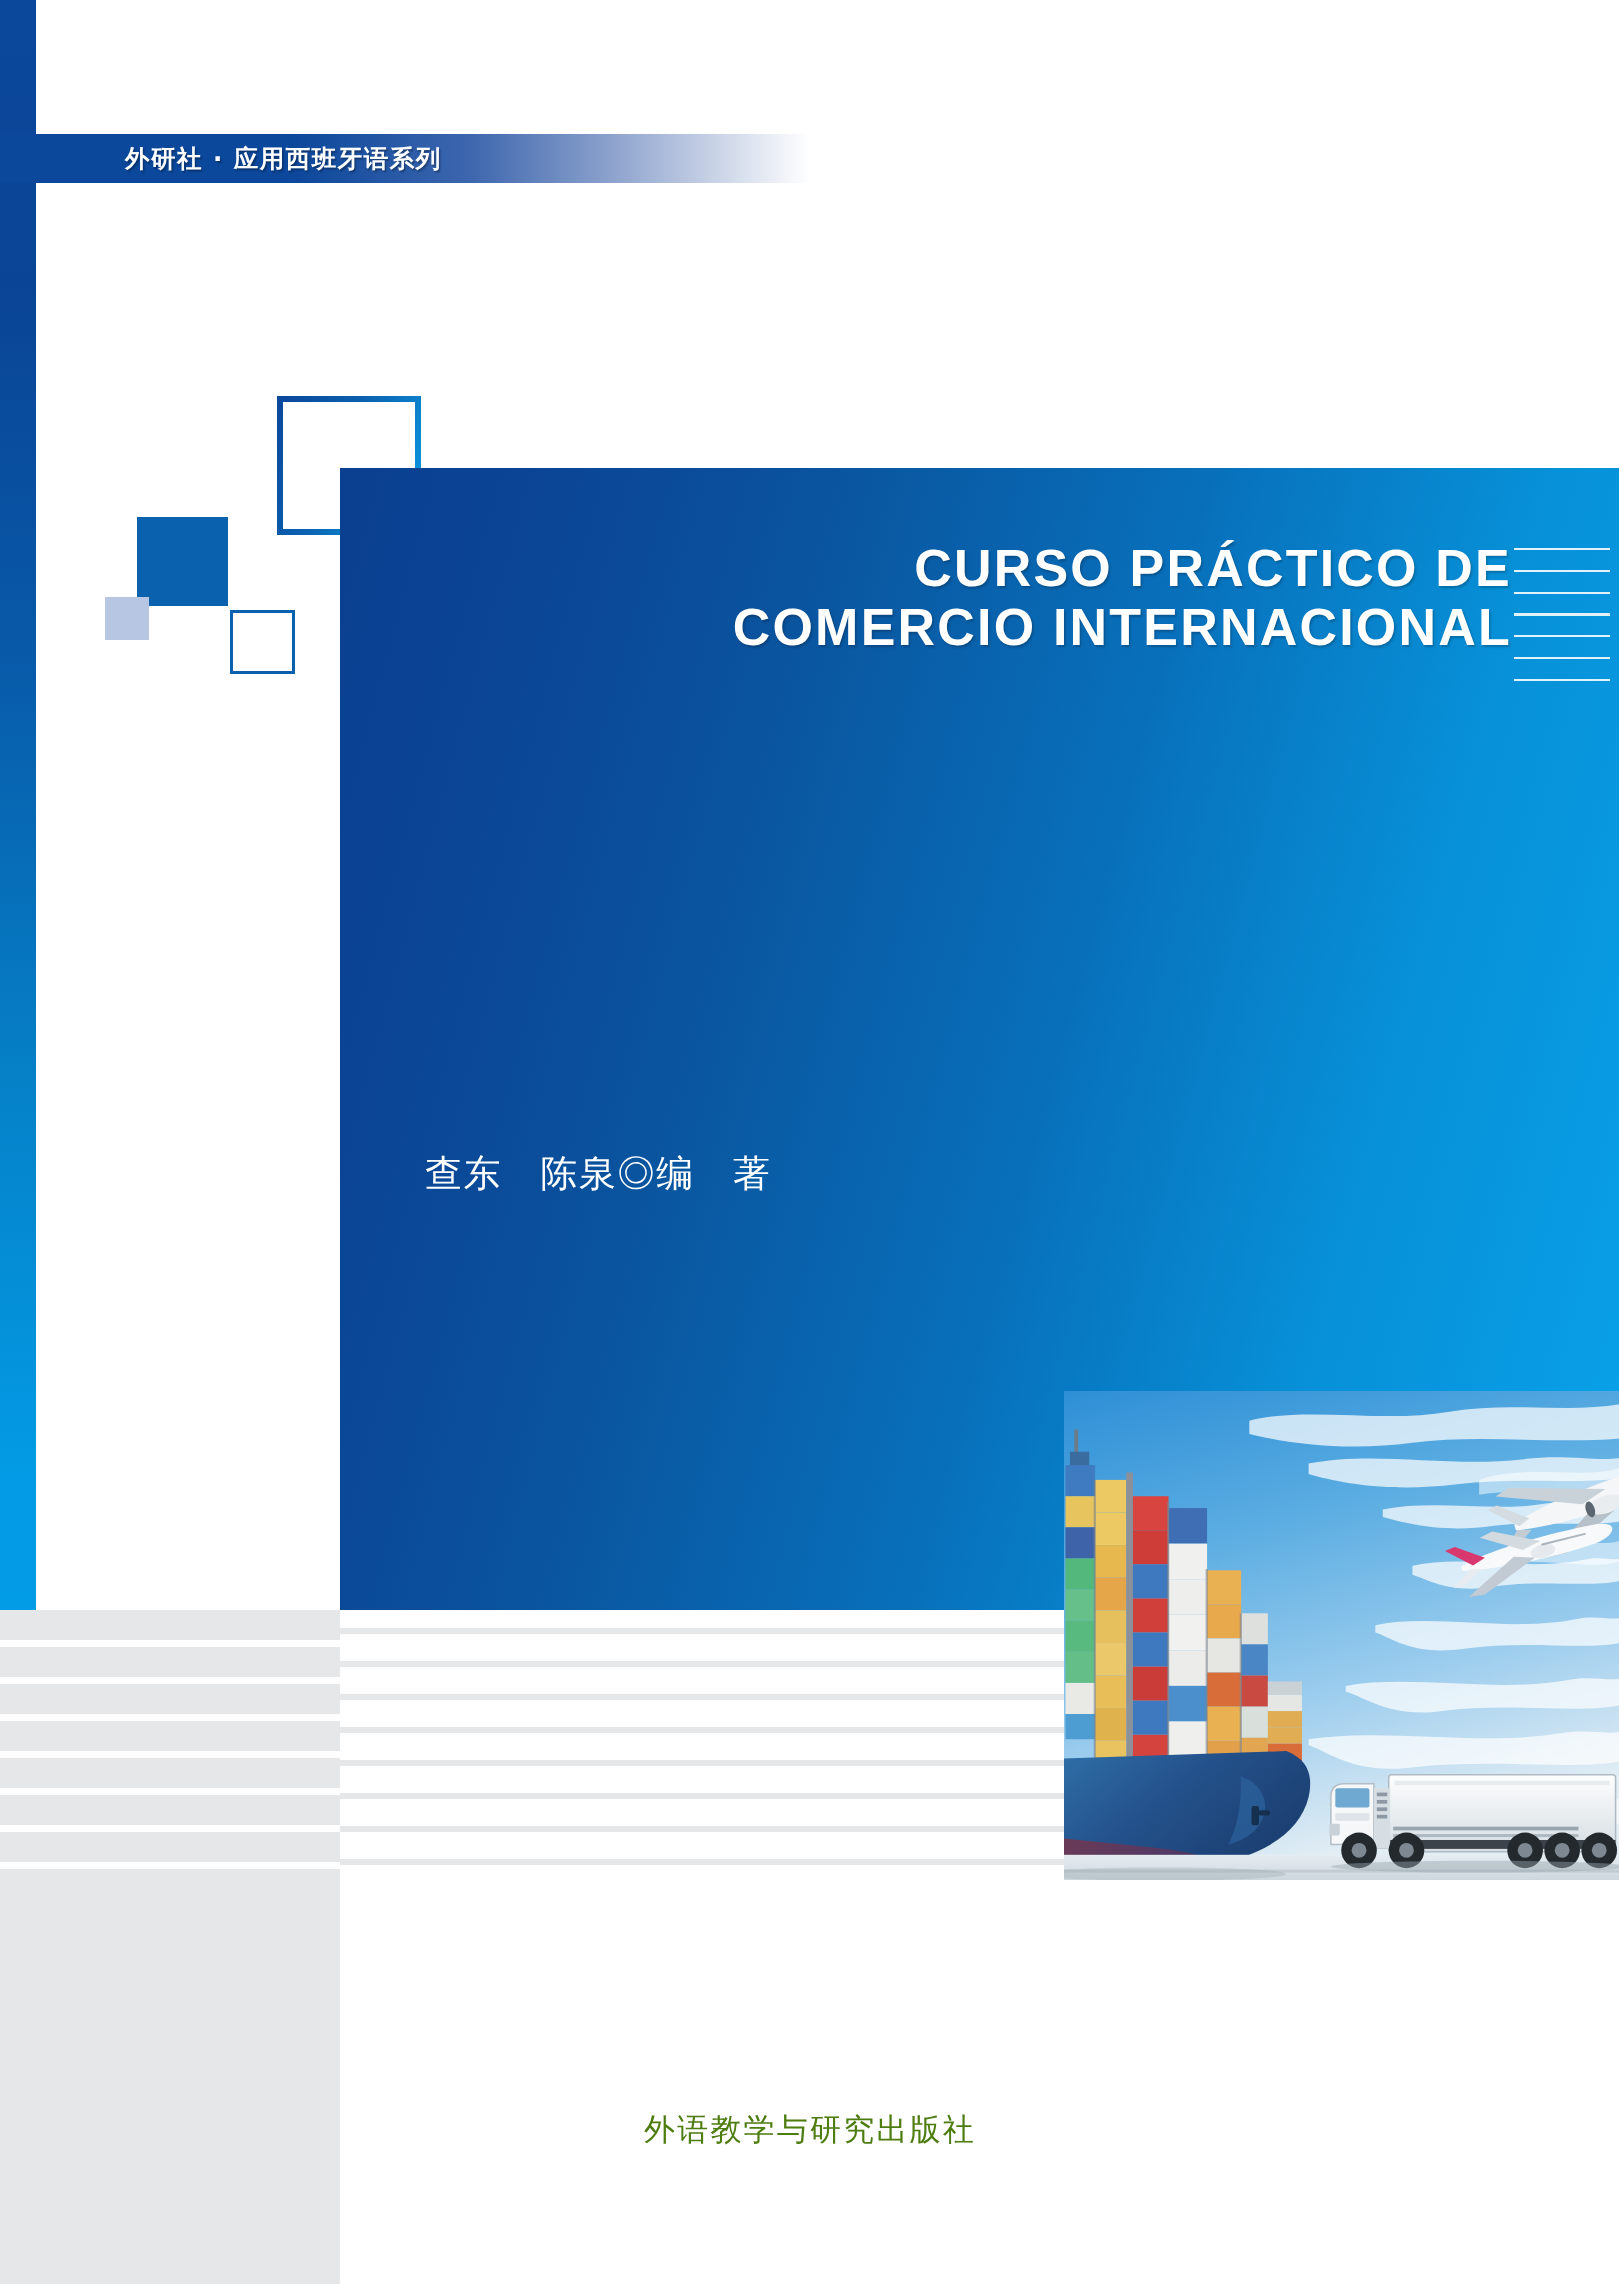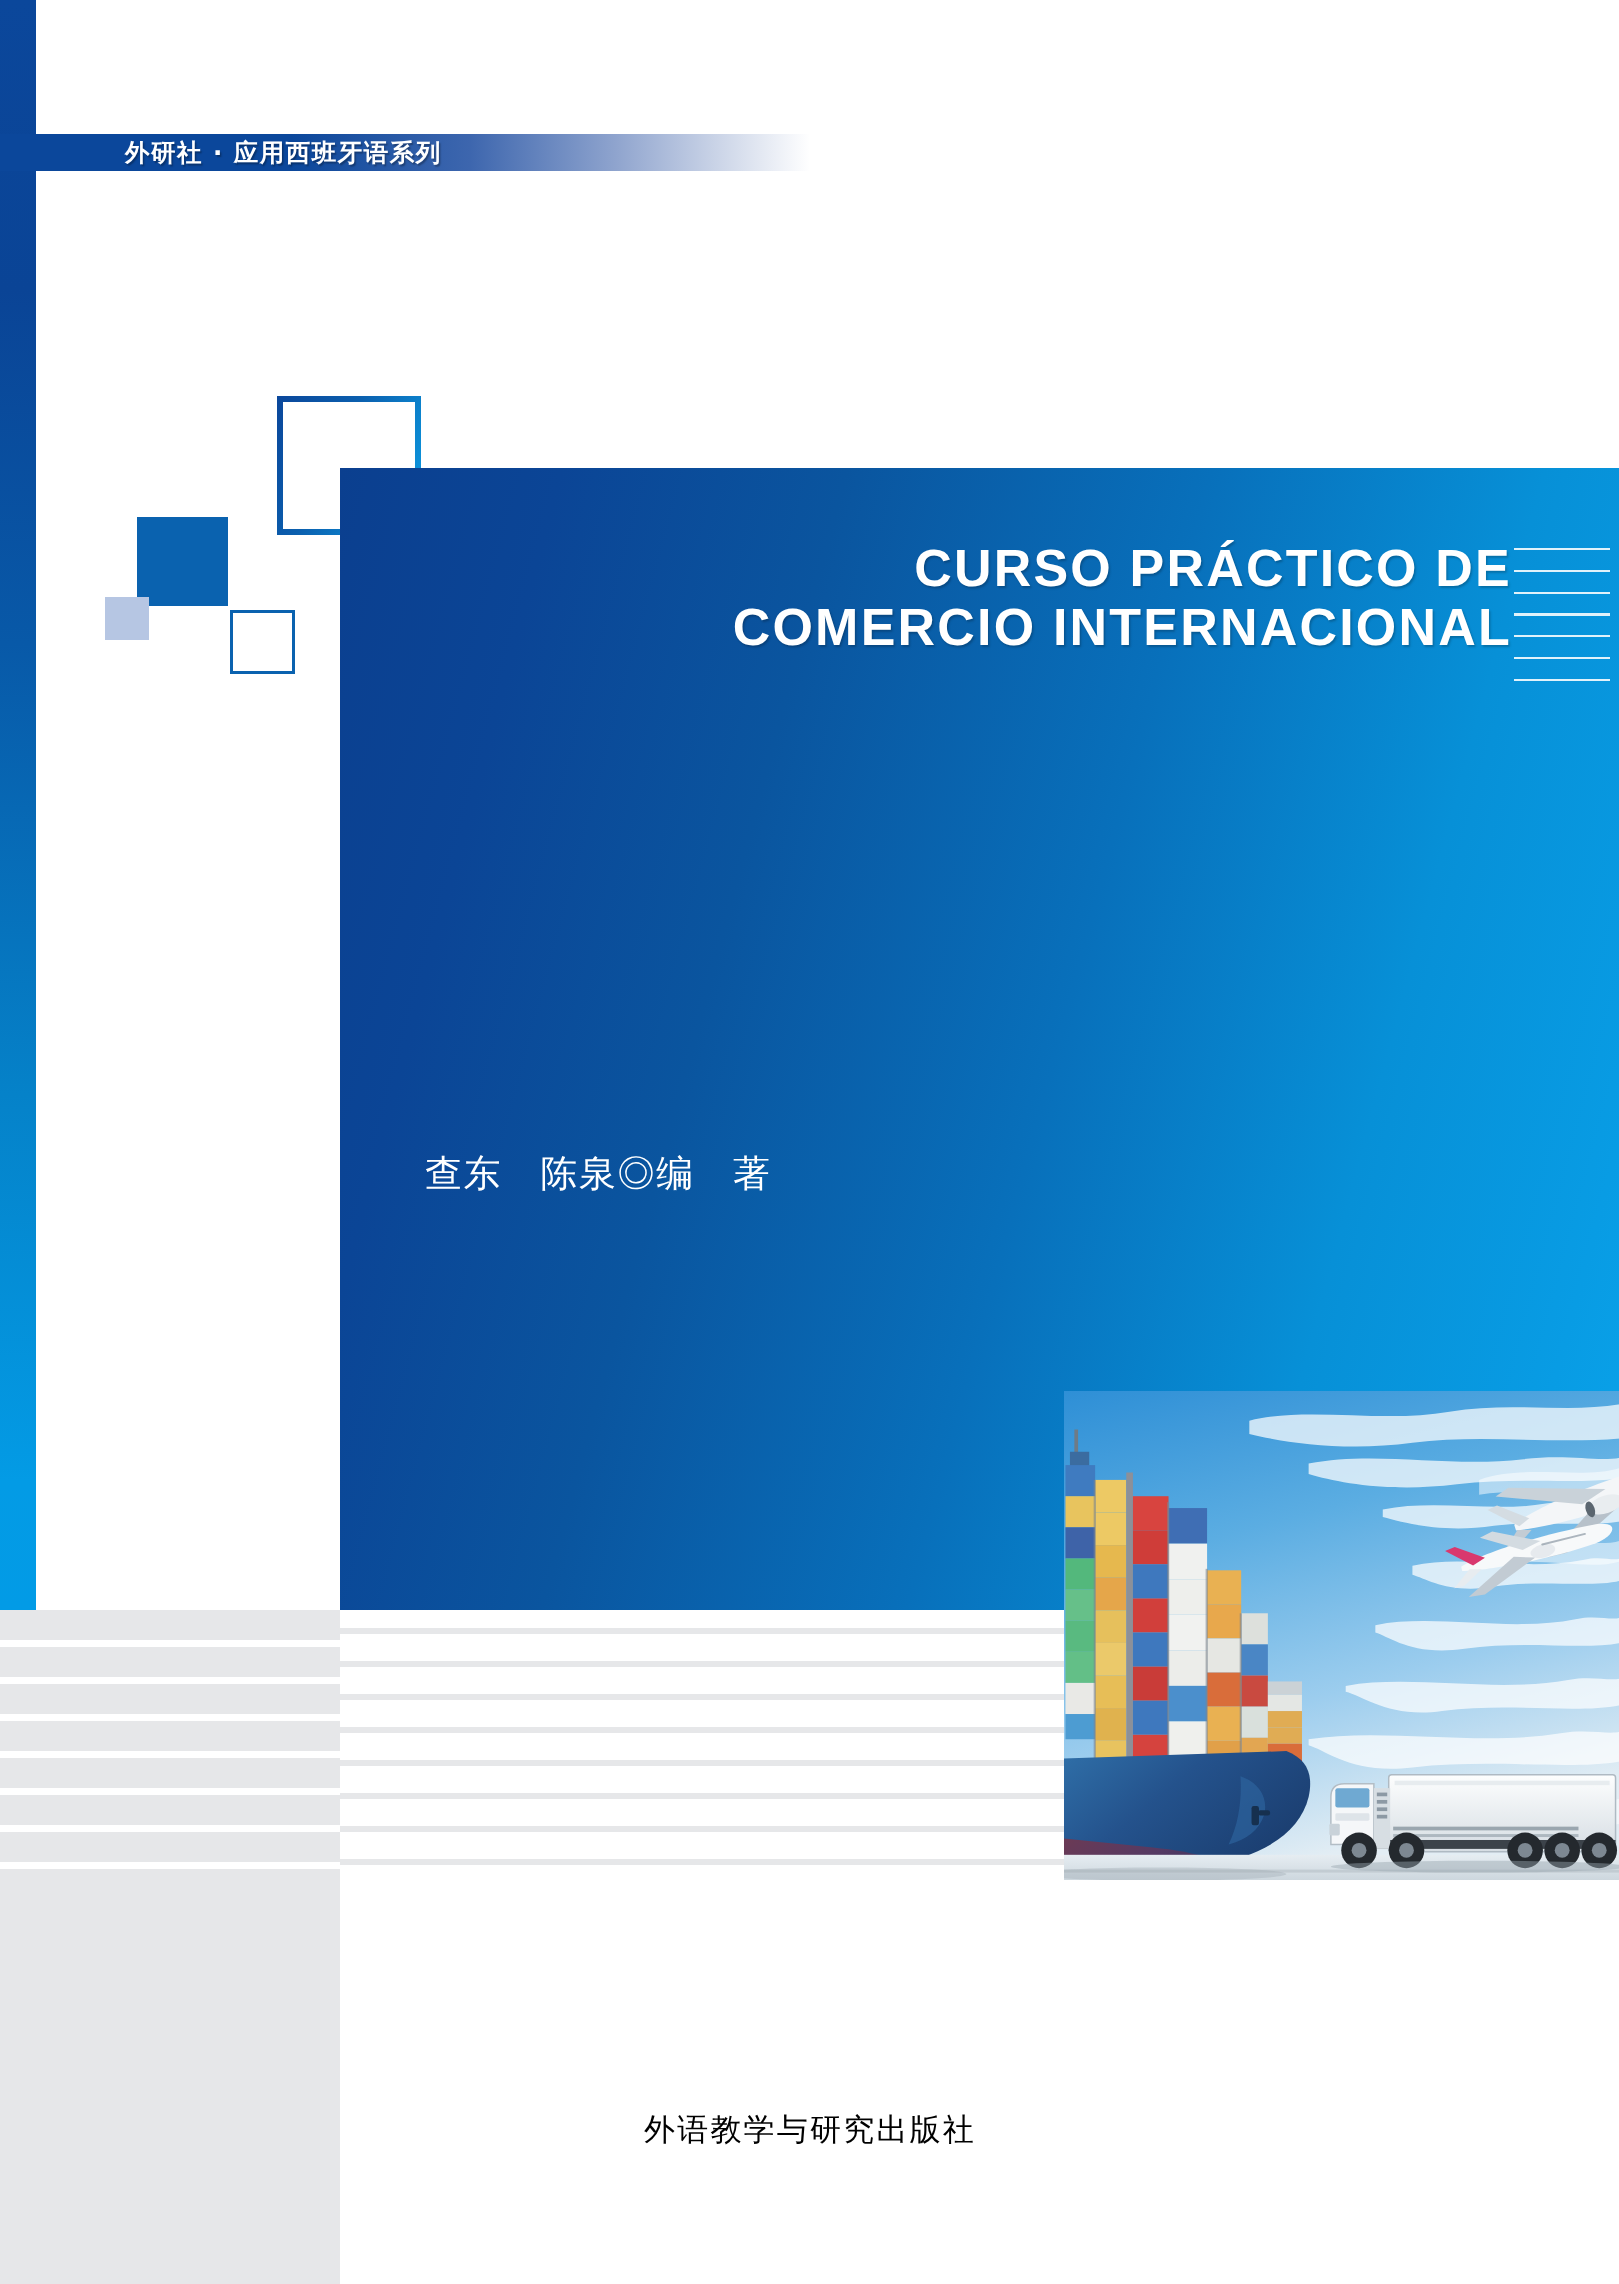--- a/index.html
+++ b/index.html
@@ -13,21 +13,21 @@
   #cover { position:absolute; inset:0; background:#ffffff; }
 
   
   .left-strip {
     position:absolute; left:0; top:0; width:36px; height:1610px;
     background:linear-gradient(to bottom,#0B479B 0%,#0A4496 18%,#0859A8 40%,#0582C9 68%,#039BE5 92%,#029BE6 100%);
   }
 
   
   .series-banner {
-    position:absolute; left:0; top:134px; width:810px; height:37px;
+    position:absolute; left:0; top:134px; width:810px; height:49px;
     background:linear-gradient(to right,#0B479B 0%,#0B479B 36%,#3D66AE 58%,#8FA4CE 76%,#C8D2E6 88%,#FFFFFF 100%);
     display:flex; align-items:center;text-align:center;
   }
   .series-banner-text {
     margin-left:125px;
     color:#ffffff;
     font-size:24.5px;
     font-weight:bold;
     letter-spacing:1.5px;
     white-space:nowrap;
@@ -139,21 +139,21 @@
   .photo {
     position:absolute; left:1064px; top:1391px; width:556px; height:489px;
     overflow:hidden; background:#6FB7E8;
   }
   .photo svg { display:block; width:100%; height:100%; }
 
   
   .publisher {
     position:absolute; left:0; top:2109px; width:1620px;
     text-align:center;
-    color:#000000;
+    color:#4d7c0f;
     font-size:31px;
     letter-spacing:2.2px;
     font-family:"DejaVu Sans","Liberation Sans",sans-serif;
   }
 </style>
 </head>
 <body>
 
 <div id="cover">
 

